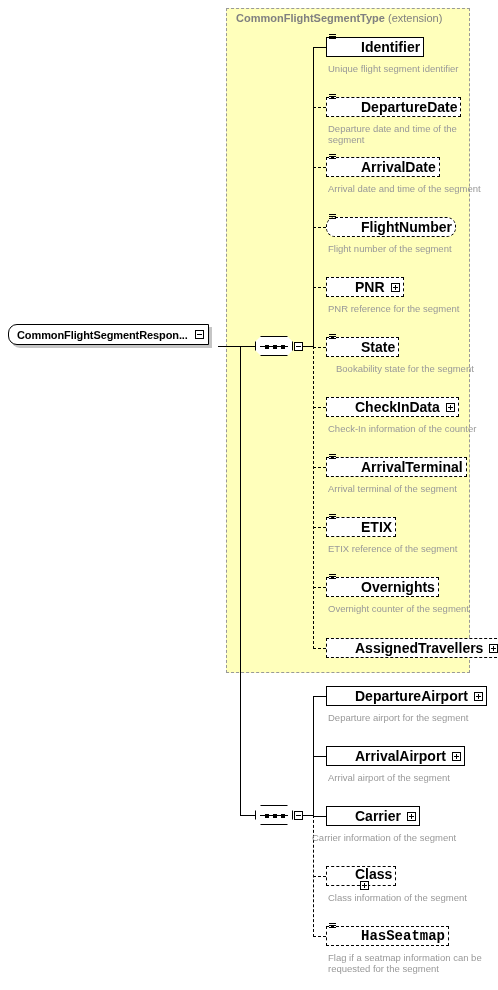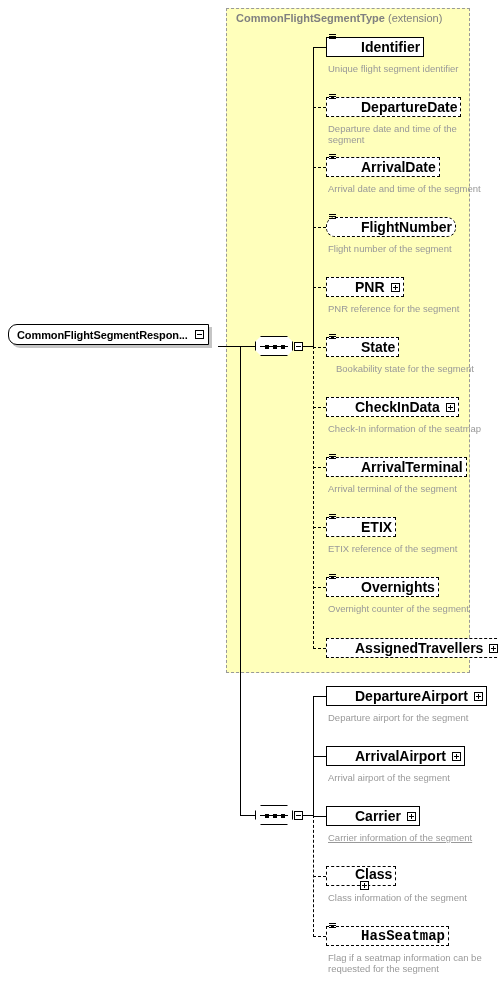--- a/index.html
+++ b/index.html
@@ -342,21 +342,21 @@
     <span class="nlabel">State</span>
   </div>
   <div class="anno" style="left:328px; top:363px;margin-left:8px;">Bookability state for the segment</div>
 
   <div class="dl h" style="left:313px; top:407px; width:13px;"></div>
   <div class="node optional" style="left:326px; top:397px;">
     <span class="node-shadow"></span>
     <span class="nlabel">CheckInData</span>
     <span class="expander plus node-exp"></span>
   </div>
-  <div class="anno" style="left:328px; top:423px;">Check-In information of the seatmap</div>
+  <div class="anno" style="left:328px; top:423px;">Check-In information of the counter</div>
 
   <div class="dl h" style="left:313px; top:467px; width:13px;"></div>
   <div class="node optional hasglyph" style="left:326px; top:457px;">
     <span class="node-shadow"></span>
     <span class="typeglyph">
         <i></i>
         <i></i>
         <i></i>
       </span>
     <span class="nlabel">ArrivalTerminal</span>
@@ -427,21 +427,21 @@
     <span class="expander plus node-exp"></span>
   </div>
   <div class="anno" style="left:328px; top:772px;">Arrival airport of the segment</div>
 
   <div class="ln h" style="left:313px; top:816px; width:13px;"></div>
   <div class="node" style="left:326px; top:806px;justify-content:space-between;">
     <span class="node-shadow"></span>
     <span class="nlabel">Carrier</span>
     <span class="expander plus node-exp"></span>
   </div>
-  <div class="anno" style="left:328px; top:832px;text-decoration:underline;">Carrier information of the segment</div>
+  <div class="anno" style="left:312px; top:832px;">Carrier information of the segment</div>
 
   <div class="dl h" style="left:313px; top:876px; width:13px;"></div>
   <div class="node optional" style="left:326px; top:866px;flex-direction:column;">
     <span class="node-shadow"></span>
     <span class="nlabel">Class</span>
     <span class="expander plus node-exp"></span>
   </div>
   <div class="anno" style="left:328px; top:892px;">Class information of the segment</div>
 
   <div class="dl h" style="left:313px; top:936px; width:13px;"></div>

